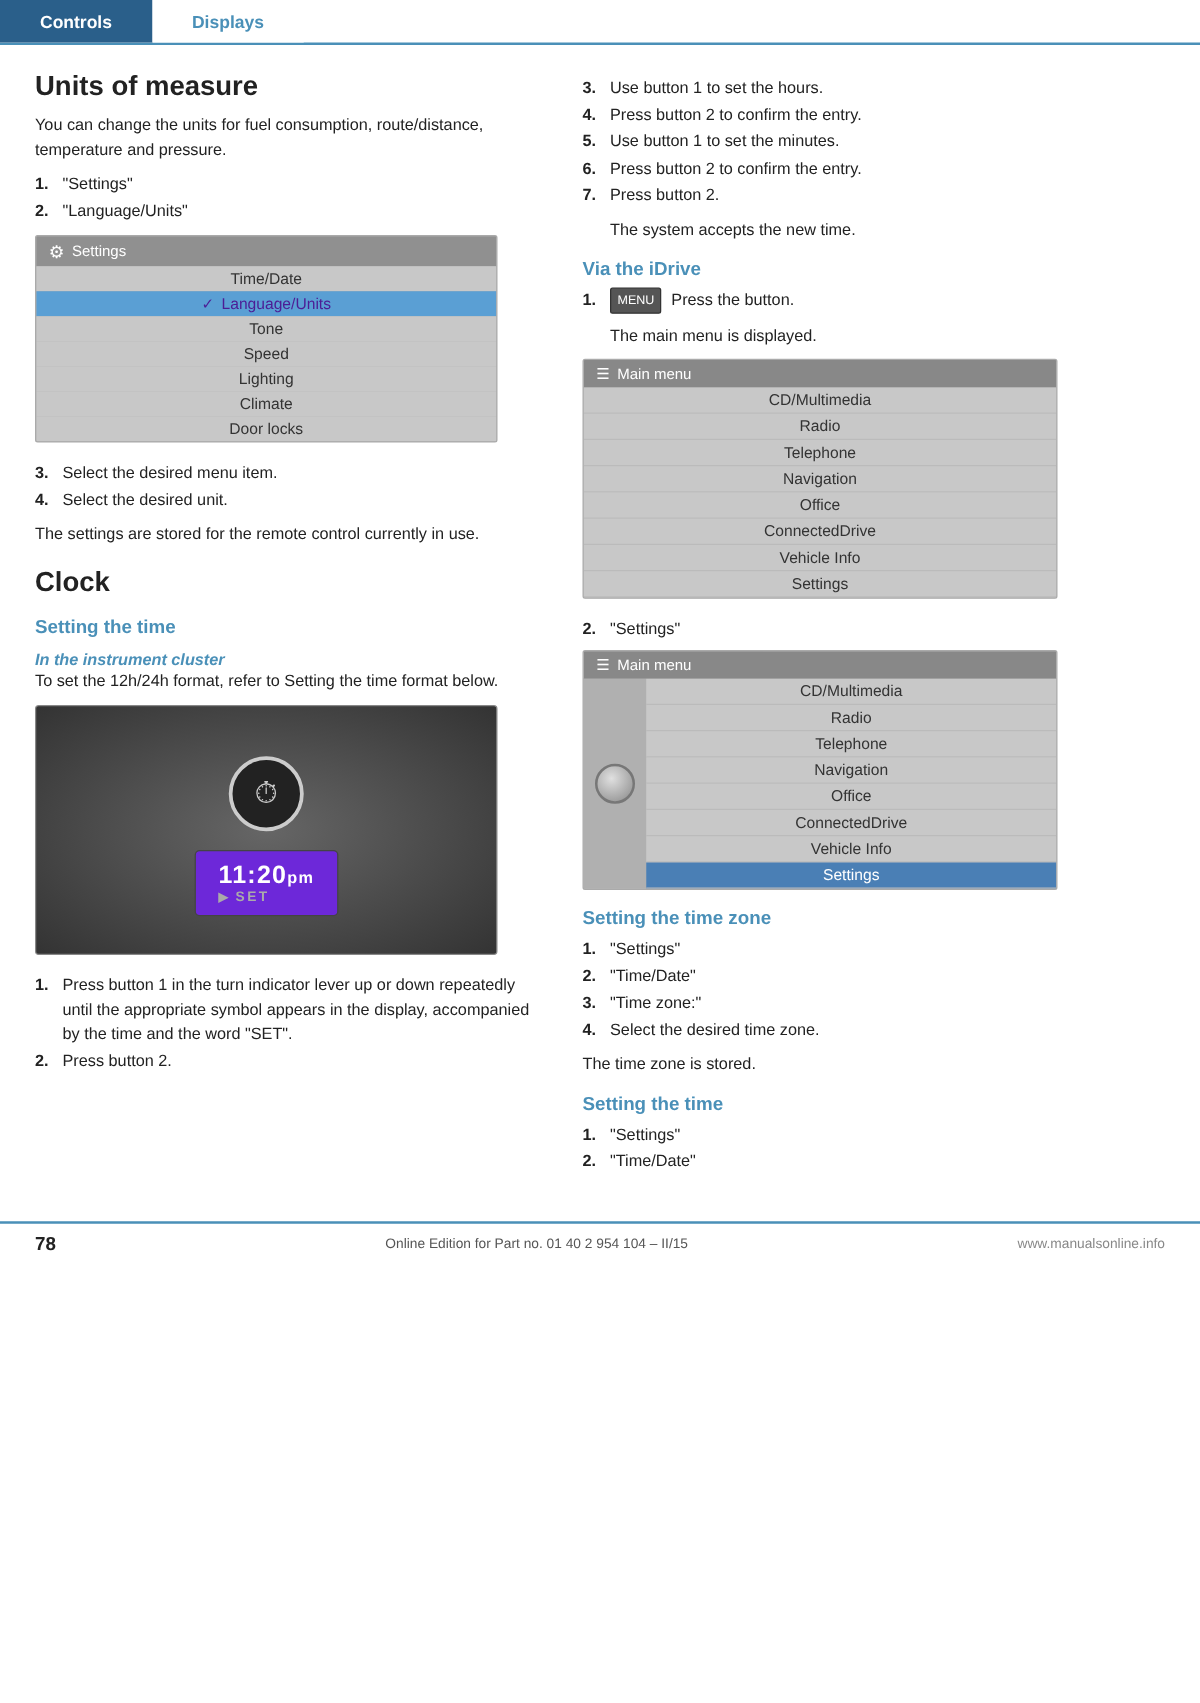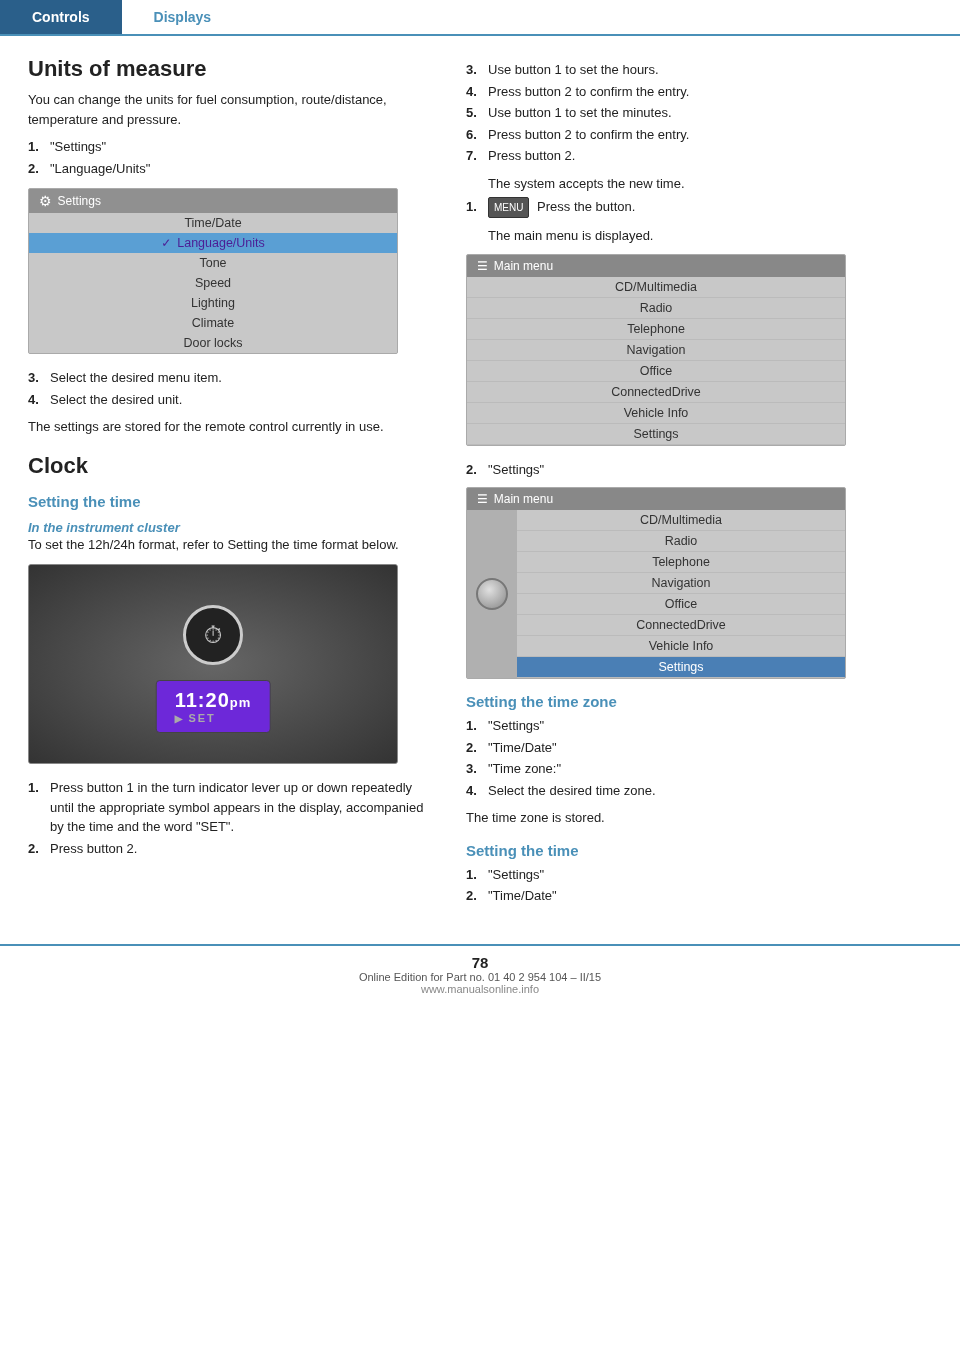--- a/index.html
+++ b/index.html
@@ -262,21 +262,20 @@
     }
 
     
     .footer {
       border-top: 2px solid #4a90b8;
       display: flex;
       justify-content: space-between;
       align-items: center;
       padding: 8px 28px;
       margin-top: 10px;
-      flex-direction: column;
     }
     .footer-page {
       font-size: 15px;
       font-weight: bold;
       color: #222;
     }
     .footer-note {
       font-size: 11px;
       color: #555;
       text-align: center;
@@ -422,20 +421,21 @@
         <span class="num">6.</span>
         <span class="text">Press button 2 to confirm the entry.</span>
       </li>
       <li>
         <span class="num">7.</span>
         <span class="text">Press button 2.</span>
       </li>
     </ol>
     <p class="indent-text">The system accepts the new time.</p>
 
+    <div class="sub-title">Via the iDrive</div>
     <ol class="right-num-list">
       <li>
         <span class="num">1.</span>
         <span class="text">
           <span class="menu-btn-img">MENU</span>
           Press the button.
         </span>
       </li>
     </ol>
     <p class="indent-text">The main menu is displayed.</p>

